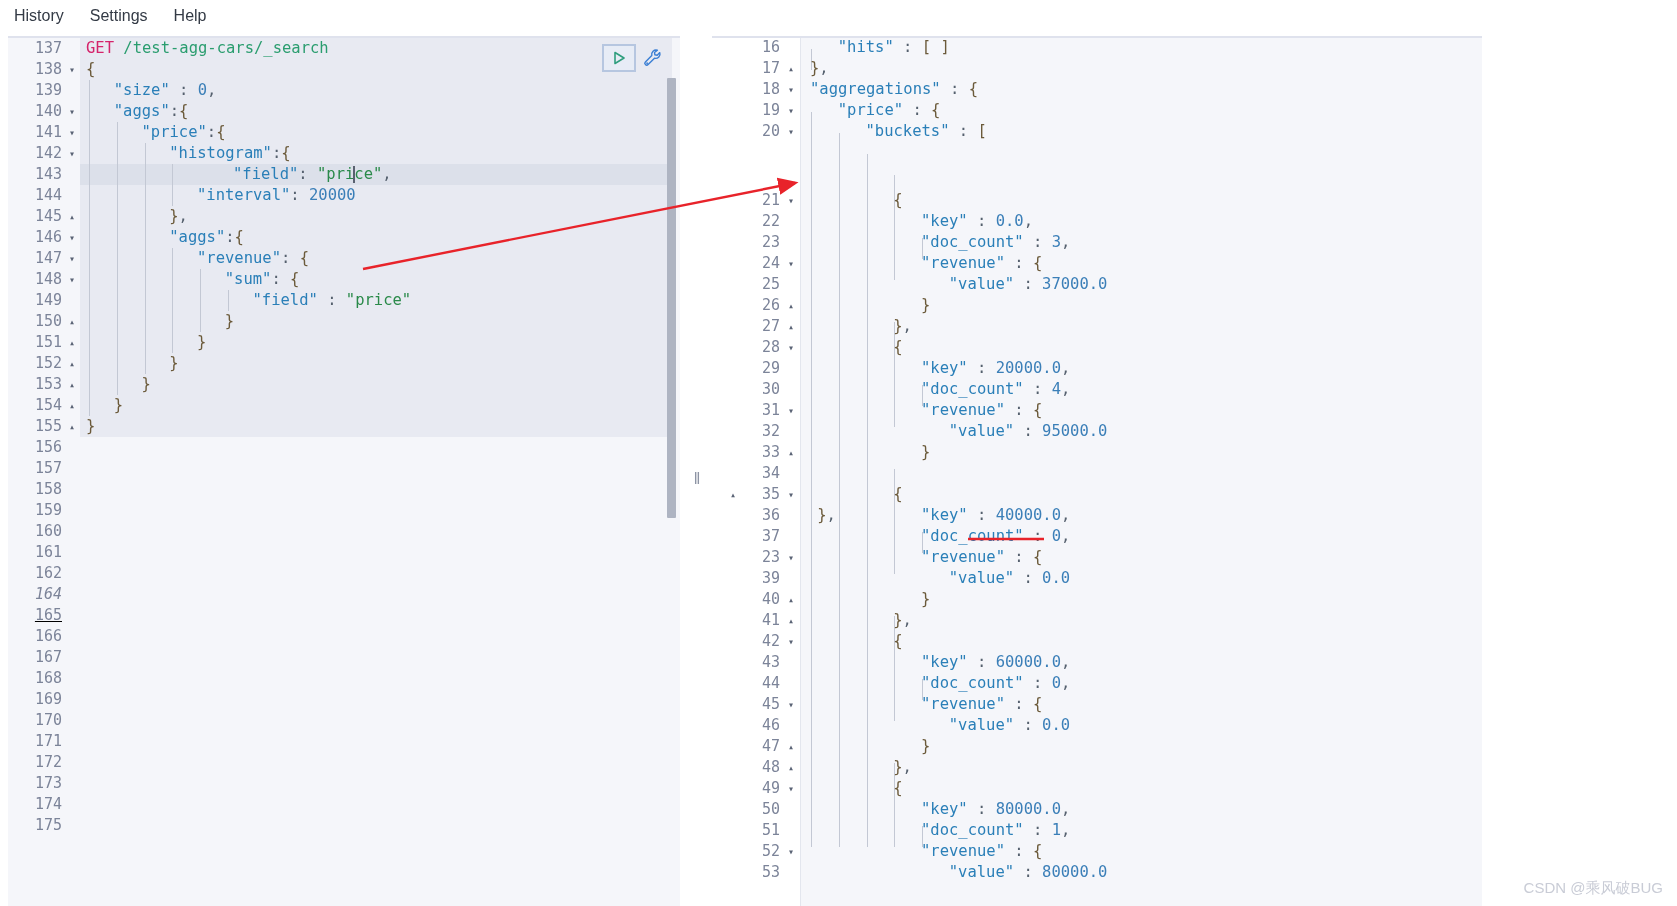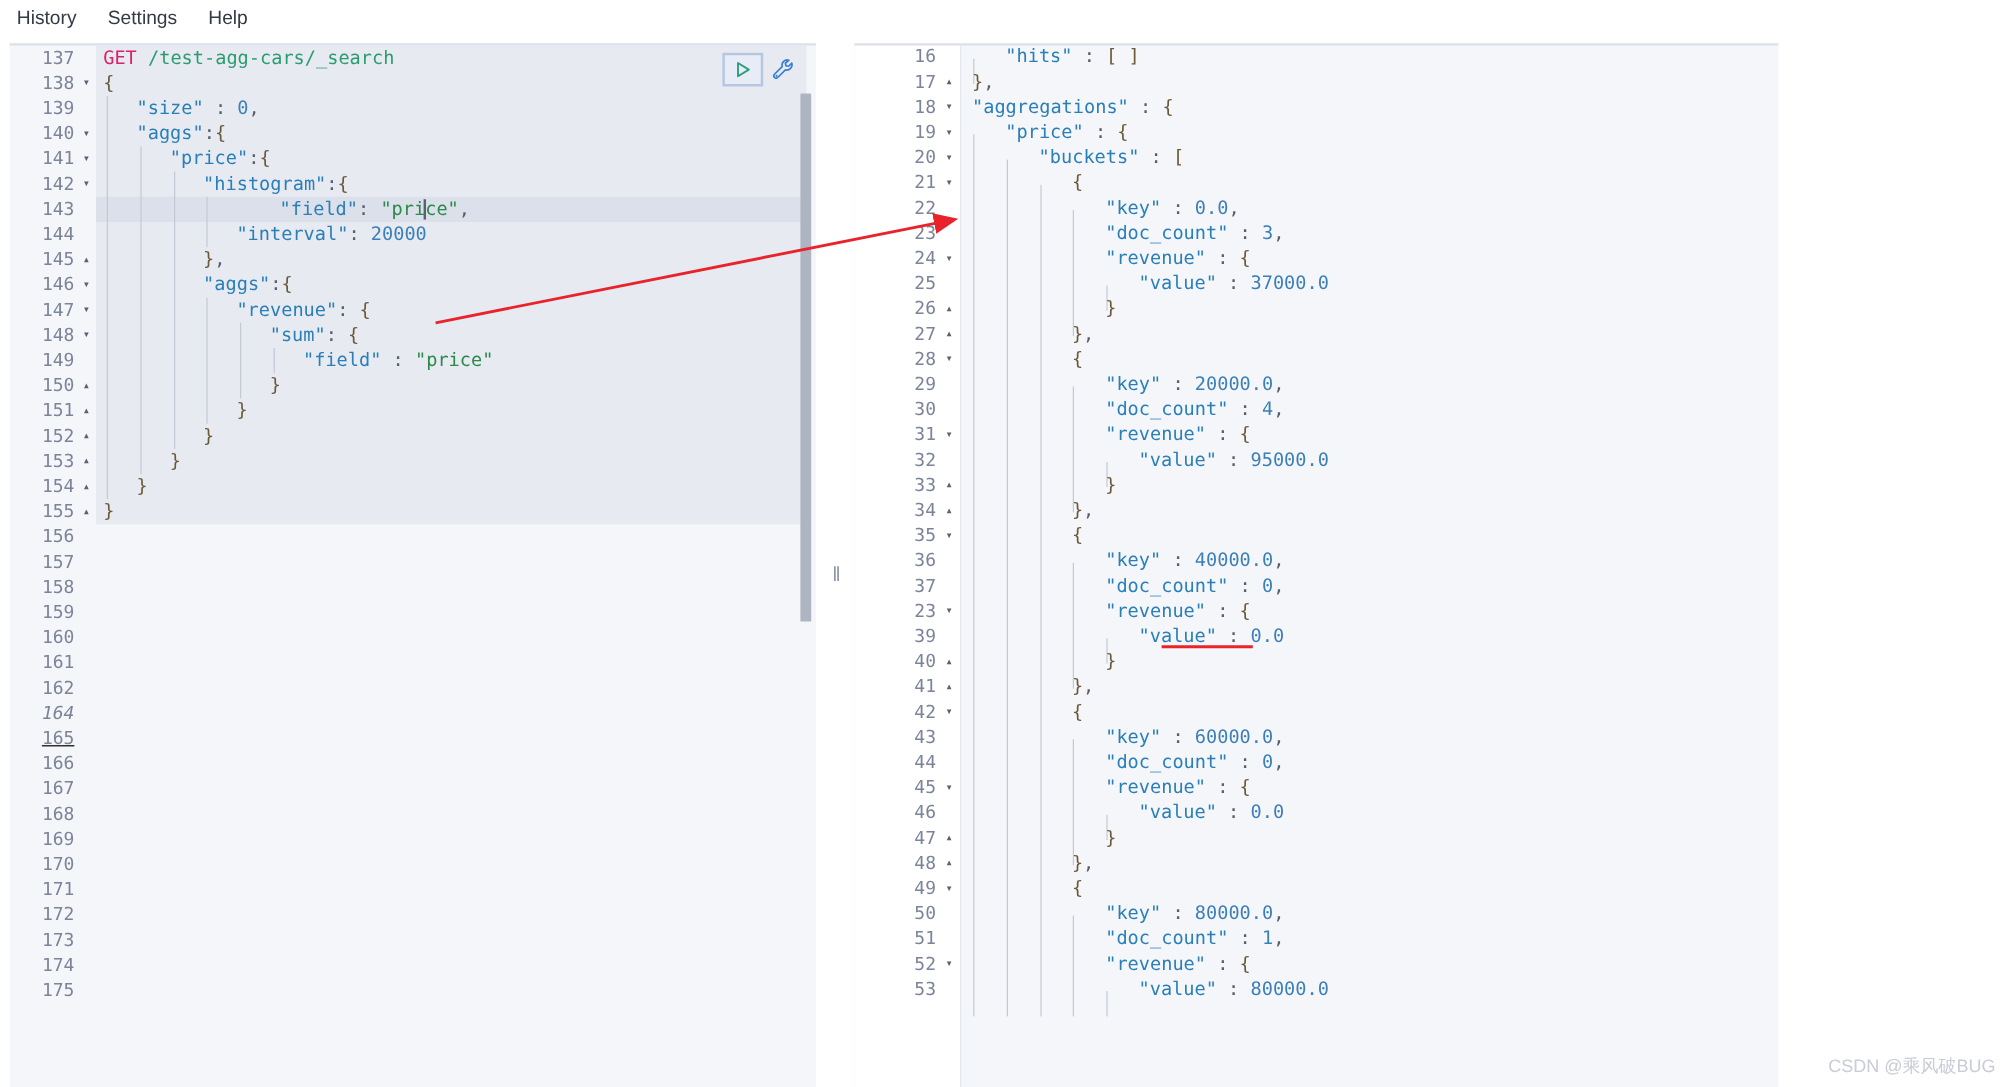--- a/index.html
+++ b/index.html
@@ -313,34 +313,34 @@
         <div class="guide" style="left: 210px; top: 200px; height: 21px;"></div>
         <div class="guide" style="left: 210px; top: 347px; height: 21px;"></div>
         <div class="guide" style="left: 210px; top: 494px; height: 21px;"></div>
         <div class="guide" style="left: 210px; top: 641px; height: 21px;"></div>
         <div class="guide" style="left: 210px; top: 788px; height: 21px;"></div>
         <div class="line" style="position: relative;"><span class="lineno">16</span><span class="fold"></span><span class="ltext" style="padding-left: 37.75px;"><span class="k-key">"hits"</span><span class="k-punc"> : </span><span class="k-brace">[ ]</span></span></div>
         <div class="line" style="position: relative;"><span class="lineno">17</span><span class="fold">▴</span><span class="ltext" style="padding-left: 10px;"><span class="k-brace">}</span><span class="k-punc">,</span></span></div>
         <div class="line" style="position: relative;"><span class="lineno">18</span><span class="fold">▾</span><span class="ltext" style="padding-left: 10px;"><span class="k-key">"aggregations"</span><span class="k-punc"> : </span><span class="k-brace">{</span></span></div>
         <div class="line" style="position: relative;"><span class="lineno">19</span><span class="fold">▾</span><span class="ltext" style="padding-left: 37.75px;"><span class="k-key">"price"</span><span class="k-punc"> : </span><span class="k-brace">{</span></span></div>
         <div class="line" style="position: relative;"><span class="lineno">20</span><span class="fold">▾</span><span class="ltext" style="padding-left: 65.5px;"><span class="k-key">"buckets"</span><span class="k-punc"> : </span><span class="k-brace">[</span></span></div>
-        <div class="line" style="position: relative;"><span class="lineno">21</span><span class="fold">▾</span><span class="ltext" style="padding-left: 93.25px;"><span class="k-brace">{</span></span></div>
+        <div class="line" style="position: relative; margin-top: 48px;"><span class="lineno">21</span><span class="fold">▾</span><span class="ltext" style="padding-left: 93.25px;"><span class="k-brace">{</span></span></div>
         <div class="line" style="position: relative;"><span class="lineno">22</span><span class="fold"></span><span class="ltext" style="padding-left: 121px;"><span class="k-key">"key"</span><span class="k-punc"> : </span><span class="k-num">0.0</span><span class="k-punc">,</span></span></div>
         <div class="line" style="position: relative;"><span class="lineno">23</span><span class="fold"></span><span class="ltext" style="padding-left: 121px;"><span class="k-key">"doc_count"</span><span class="k-punc"> : </span><span class="k-num">3</span><span class="k-punc">,</span></span></div>
         <div class="line" style="position: relative;"><span class="lineno">24</span><span class="fold">▾</span><span class="ltext" style="padding-left: 121px;"><span class="k-key">"revenue"</span><span class="k-punc"> : </span><span class="k-brace">{</span></span></div>
         <div class="line" style="position: relative;"><span class="lineno">25</span><span class="fold"></span><span class="ltext" style="padding-left: 148.75px;"><span class="k-key">"value"</span><span class="k-punc"> : </span><span class="k-num">37000.0</span></span></div>
         <div class="line" style="position: relative;"><span class="lineno">26</span><span class="fold">▴</span><span class="ltext" style="padding-left: 121px;"><span class="k-brace">}</span></span></div>
         <div class="line" style="position: relative;"><span class="lineno">27</span><span class="fold">▴</span><span class="ltext" style="padding-left: 93.25px;"><span class="k-brace">}</span><span class="k-punc">,</span></span></div>
         <div class="line" style="position: relative;"><span class="lineno">28</span><span class="fold">▾</span><span class="ltext" style="padding-left: 93.25px;"><span class="k-brace">{</span></span></div>
         <div class="line" style="position: relative;"><span class="lineno">29</span><span class="fold"></span><span class="ltext" style="padding-left: 121px;"><span class="k-key">"key"</span><span class="k-punc"> : </span><span class="k-num">20000.0</span><span class="k-punc">,</span></span></div>
         <div class="line" style="position: relative;"><span class="lineno">30</span><span class="fold"></span><span class="ltext" style="padding-left: 121px;"><span class="k-key">"doc_count"</span><span class="k-punc"> : </span><span class="k-num">4</span><span class="k-punc">,</span></span></div>
         <div class="line" style="position: relative;"><span class="lineno">31</span><span class="fold">▾</span><span class="ltext" style="padding-left: 121px;"><span class="k-key">"revenue"</span><span class="k-punc"> : </span><span class="k-brace">{</span></span></div>
         <div class="line" style="position: relative;"><span class="lineno">32</span><span class="fold"></span><span class="ltext" style="padding-left: 148.75px;"><span class="k-key">"value"</span><span class="k-punc"> : </span><span class="k-num">95000.0</span></span></div>
         <div class="line" style="position: relative;"><span class="lineno">33</span><span class="fold">▴</span><span class="ltext" style="padding-left: 121px;"><span class="k-brace">}</span></span></div>
-        <div class="line" style="position: relative;"><span class="lineno">34</span><span class="fold">▴</span><span class="ltext" style="padding-left: 93.25px;"><span class="k-brace">}</span><span class="k-punc">,</span></span></div>
+        <div class="line" style="position: relative; flex-direction: column;"><span class="lineno">34</span><span class="fold">▴</span><span class="ltext" style="padding-left: 93.25px;"><span class="k-brace">}</span><span class="k-punc">,</span></span></div>
         <div class="line" style="position: relative;"><span class="lineno">35</span><span class="fold">▾</span><span class="ltext" style="padding-left: 93.25px;"><span class="k-brace">{</span></span></div>
         <div class="line" style="position: relative;"><span class="lineno">36</span><span class="fold"></span><span class="ltext" style="padding-left: 121px;"><span class="k-key">"key"</span><span class="k-punc"> : </span><span class="k-num">40000.0</span><span class="k-punc">,</span></span></div>
         <div class="line" style="position: relative;"><span class="lineno">37</span><span class="fold"></span><span class="ltext" style="padding-left: 121px;"><span class="k-key">"doc_count"</span><span class="k-punc"> : </span><span class="k-num">0</span><span class="k-punc">,</span></span></div>
         <div class="line" style="position: relative;"><span class="lineno">23</span><span class="fold">▾</span><span class="ltext" style="padding-left: 121px;"><span class="k-key">"revenue"</span><span class="k-punc"> : </span><span class="k-brace">{</span></span></div>
         <div class="line" style="position: relative;"><span class="lineno">39</span><span class="fold"></span><span class="ltext" style="padding-left: 148.75px;"><span class="k-key">"value"</span><span class="k-punc"> : </span><span class="k-num">0.0</span></span></div>
         <div class="line" style="position: relative;"><span class="lineno">40</span><span class="fold">▴</span><span class="ltext" style="padding-left: 121px;"><span class="k-brace">}</span></span></div>
         <div class="line" style="position: relative;"><span class="lineno">41</span><span class="fold">▴</span><span class="ltext" style="padding-left: 93.25px;"><span class="k-brace">}</span><span class="k-punc">,</span></span></div>
         <div class="line" style="position: relative;"><span class="lineno">42</span><span class="fold">▾</span><span class="ltext" style="padding-left: 93.25px;"><span class="k-brace">{</span></span></div>
         <div class="line" style="position: relative;"><span class="lineno">43</span><span class="fold"></span><span class="ltext" style="padding-left: 121px;"><span class="k-key">"key"</span><span class="k-punc"> : </span><span class="k-num">60000.0</span><span class="k-punc">,</span></span></div>
         <div class="line" style="position: relative;"><span class="lineno">44</span><span class="fold"></span><span class="ltext" style="padding-left: 121px;"><span class="k-key">"doc_count"</span><span class="k-punc"> : </span><span class="k-num">0</span><span class="k-punc">,</span></span></div>

